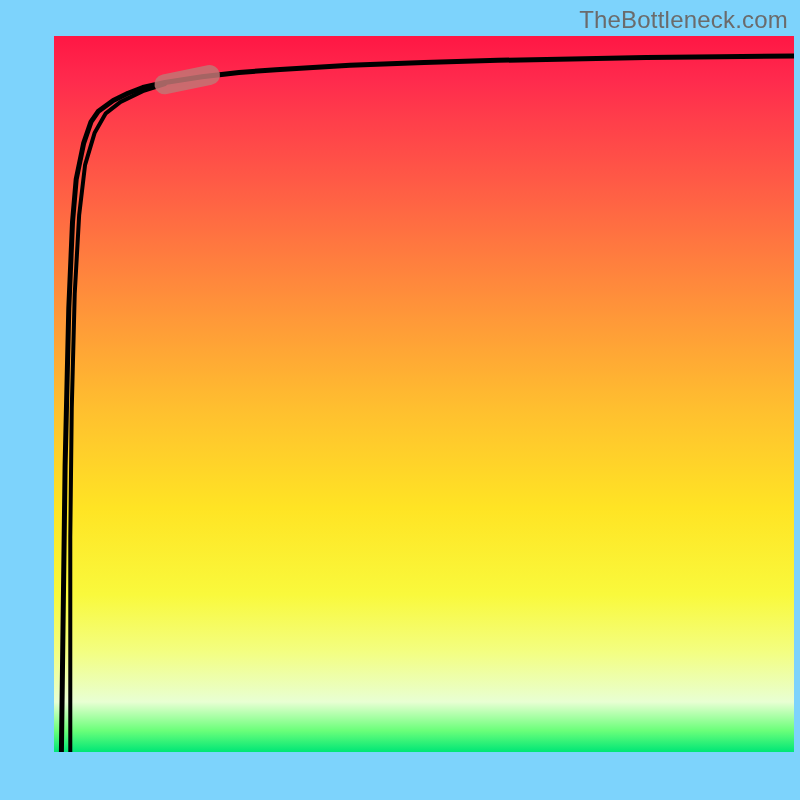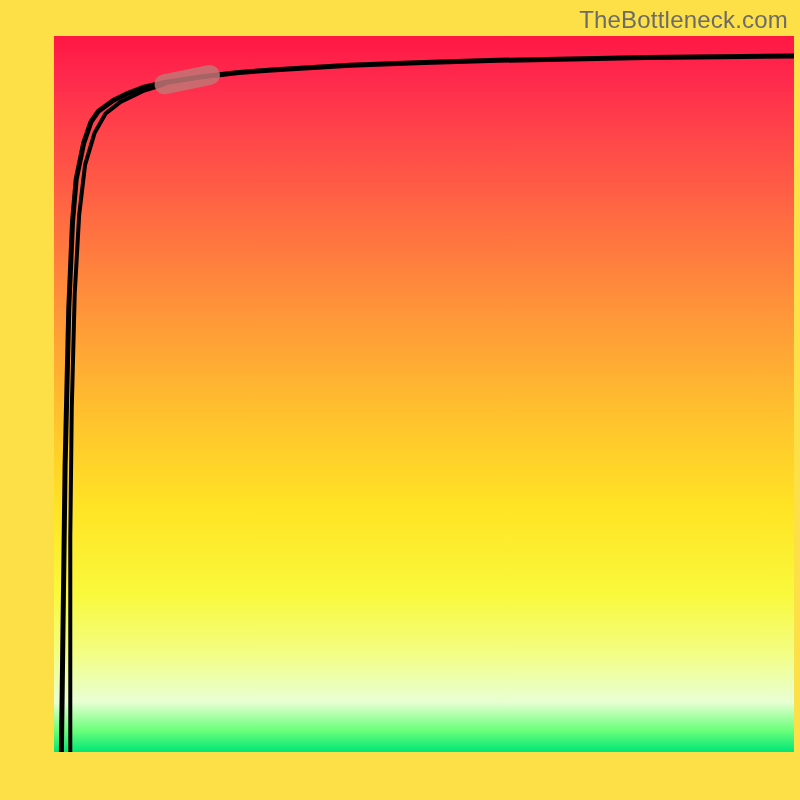--- a/index.html
+++ b/index.html
@@ -10,21 +10,21 @@
     background: #000;
     overflow: hidden;
     font-family: Arial, Helvetica, sans-serif;
   }
   .frame {
     position: absolute;
     top: 0;
     left: 0;
     width: 800px;
     height: 800px;
-    background: #fde047;
+    background: #7dd3fc;
   }
   .plot-area {
     position: absolute;
     
     left: 54px;
     top: 36px;
     width: 740px;
     height: 716px;
     overflow: hidden;
   }

